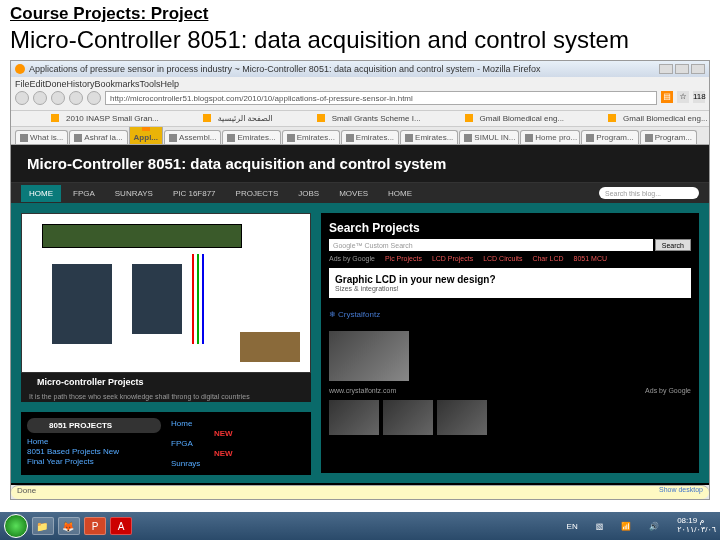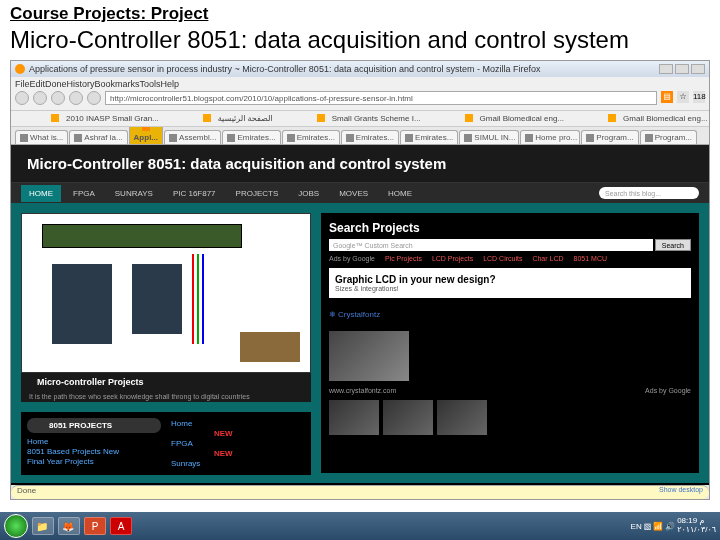--- a/index.html
+++ b/index.html
@@ -66,21 +66,21 @@
 .ad-ev-txt { color: #fff; font-size: 10px; }
 .ad-ev-btn { background: #c33; color: #fff; padding: 2px 8px; font-size: 8px; font-weight: bold; display: inline-block; margin-top: 2px; }
 .ad-foot { font-size: 7px; color: #999; display: flex; justify-content: space-between; margin-top: 4px; }
 .gallery { display: flex; gap: 4px; margin-top: 6px; }
 .gal-img { width: 50px; height: 35px; background: linear-gradient(135deg,#333,#666); }
 .status-bar { background: #fef9c3; height: 14px; border-top: 1px solid #aaa; display: flex; align-items: flex-start; padding: 0 6px; font-size: 8px; color: #555; border-radius: 7px; }
 .status-bar .sb-right { margin-left: auto; font-size: 7px; color: #47c; }
 .taskbar { position: absolute; bottom: 0; left: 0; right: 0; height: 28px; background: linear-gradient(#4a6a8a, #2a4a6a); display: flex; align-items: center; padding: 0 4px; gap: 4px; }
 .start-orb { width: 24px; height: 24px; border-radius: 50%; background: radial-gradient(#5ae05a,#0a6a0a); border: 1px solid #fff; }
 .task-ico { width: 22px; height: 18px; background: rgba(255,255,255,0.2); border: 1px solid rgba(255,255,255,0.3); border-radius: 2px; display: flex; align-items: center; justify-content: center; font-size: 10px; }
-.tray { margin-left: auto; display: flex; align-items: center; gap: 2px; color: #fff; font-size: 8px; }
+.tray { margin-left: auto; display: flex; align-items: center; gap: 18px; color: #fff; font-size: 8px; }
 .tray-time { text-align: left; line-height: 1.1; }
 </style>
 </head>
 <body>
 
 <div class="slide-header">
   <h1>Course Projects: Project</h1>
   <h2>Micro-Controller 8051: data acquisition and control system</h2>
 </div>
 

